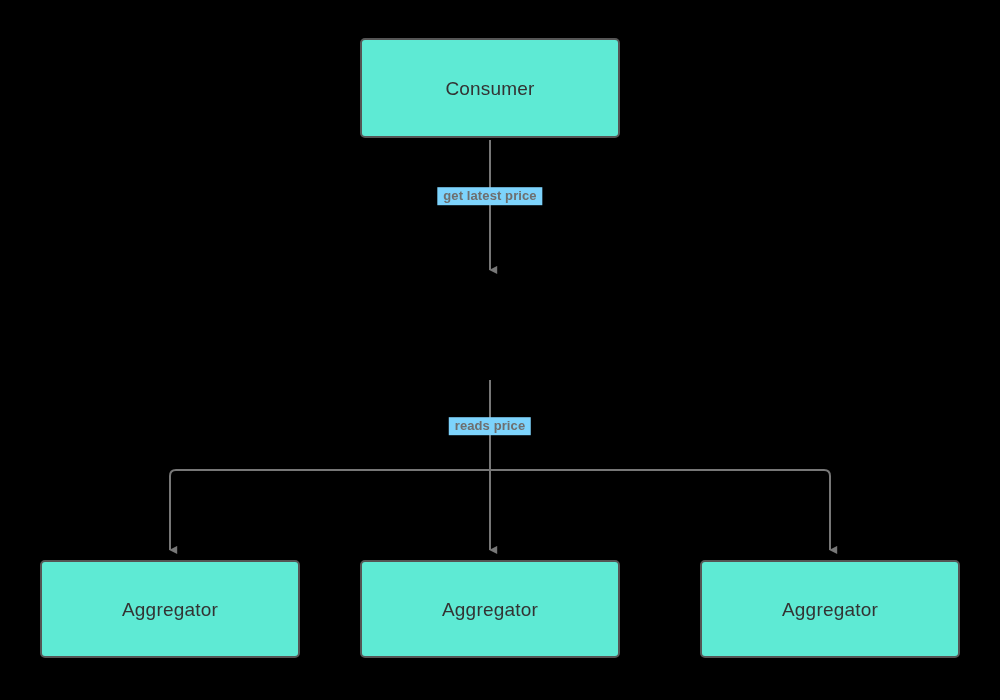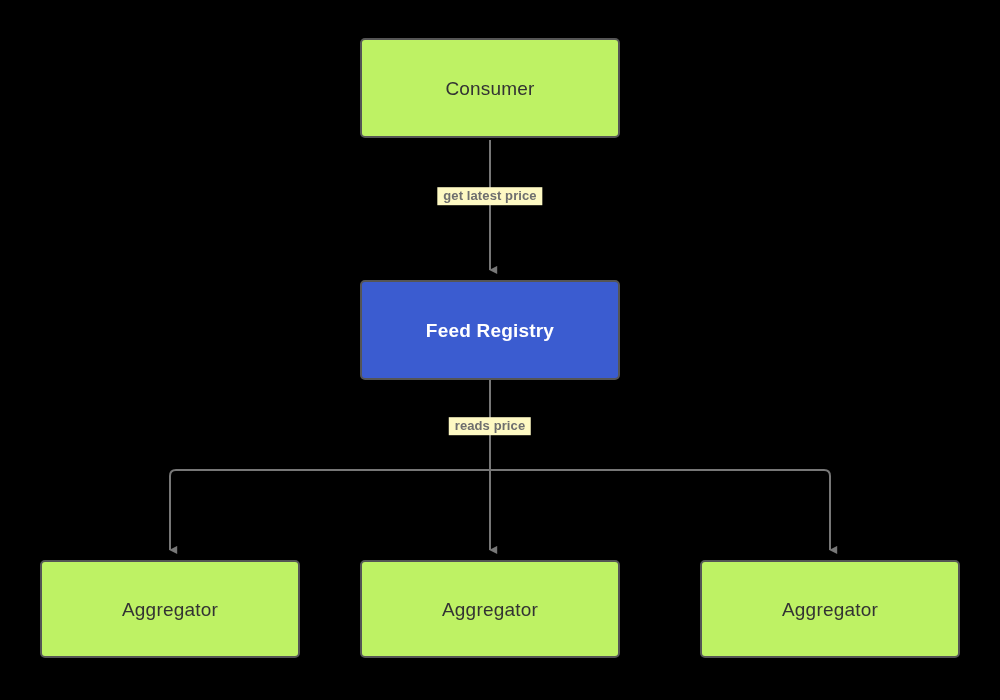--- a/index.html
+++ b/index.html
@@ -26,21 +26,21 @@
     position: absolute;
     box-sizing: border-box;
     border: 2px solid #555555;
     border-radius: 5px;
     display: flex;
     align-items: center;
     justify-content: center;
     z-index: 2;
   }
   .node-plain {
-    background: #bef264;
+    background: #5eead4;
   }
   .node-plain .node-label {
     color: #333333;
     font-size: 19px;
     font-weight: 400;
     letter-spacing: 0.2px;
   }
   .node-accent {
     background: #3b5cd0;
   }
@@ -57,21 +57,21 @@
   }
   .edge-label {
     position: absolute;
     color: #6e6e6e;
     font-size: 13px;
     font-weight: 700;
     letter-spacing: 0.1px;
     white-space: nowrap;
     transform: translate(-50%, -50%);
     z-index: 3;
-    background: #fef9c3;
+    background: #7dd3fc;
     padding: 1px 6px;
     line-height: 1.2;
     user-select: none;
   }
   #n-consumer { left: 360px; top: 38px;  width: 260px; height: 100px; }
   #n-registry { left: 360px; top: 280px; width: 260px; height: 100px; }
   #n-agg-1    { left: 40px;  top: 560px; width: 260px; height: 98px; }
   #n-agg-2    { left: 360px; top: 560px; width: 260px; height: 98px; }
   #n-agg-3    { left: 700px; top: 560px; width: 260px; height: 98px; }
   #lbl-get-latest-price { left: 490px; top: 196px; }
@@ -101,23 +101,20 @@
       <path d="M 490 470 L 490 550" fill="none" stroke="#777777" stroke-width="2" marker-end="url(#arrowhead)"></path>
 
       <path d="M 490 470 L 824 470 Q 830 470 830 476 L 830 550" fill="none" stroke="#777777" stroke-width="2" marker-end="url(#arrowhead)"></path>
     </g>
   </svg>
 
   <div class="node node-plain" id="n-consumer">
     <span class="node-label">Consumer</span>
   </div>
 
-  <div class="node node-accent" id="n-registry">
-    <span class="node-label">Feed Registry</span>
-  </div>
 
   <div class="node node-plain" id="n-agg-1">
     <span class="node-label">Aggregator</span>
   </div>
 
   <div class="node node-plain" id="n-agg-2">
     <span class="node-label">Aggregator</span>
   </div>
 
   <div class="node node-plain" id="n-agg-3">

